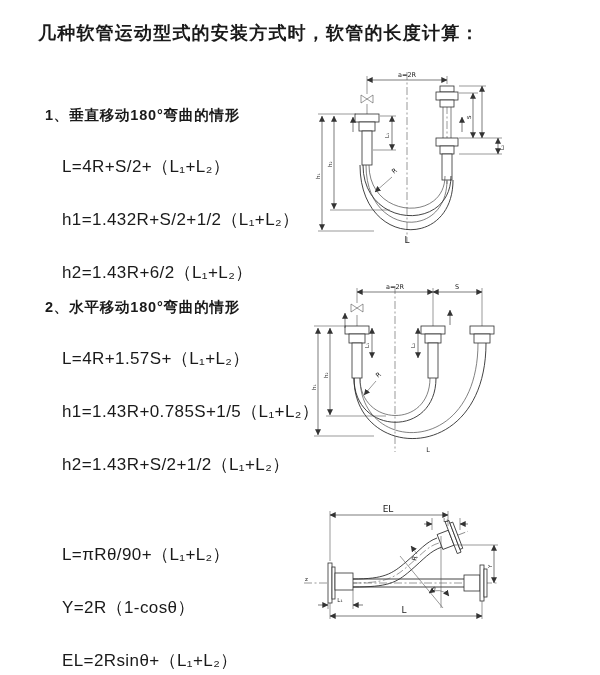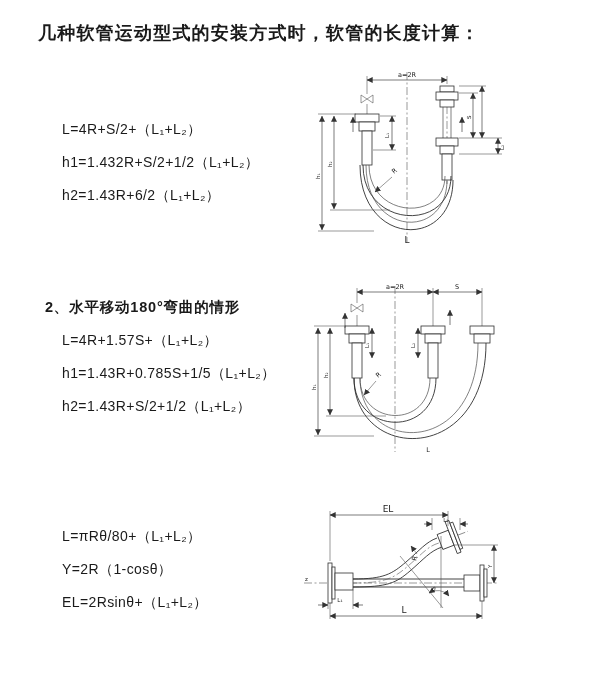--- a/index.html
+++ b/index.html
@@ -10,21 +10,21 @@
   }
   .title{
     position:absolute;left:38px;top:21px;margin:0;
     font-size:18px;font-weight:bold;letter-spacing:1.2px;
   }
   .sec{position:absolute;left:45px;}
   #sec1{top:106px}
   #sec2{top:298px}
   #sec3{top:513px}
   .sec-heading{font-size:14.5px;font-weight:bold;letter-spacing:0.8px;}
-  .formula{margin-left:17px;margin-top:15px;font-size:14px;letter-spacing:0.4px;}
+  .formula{margin-left:17px;margin-top:30px;font-size:17px;letter-spacing:0.4px;}
   .diag{position:absolute;}
   #svg1{left:312px;top:64px;}
   #svg2{left:306px;top:278px;}
   #svg3{left:296px;top:498px;}
   .thin{stroke:#555;stroke-width:0.6;fill:none}
   .dim{stroke:#444;stroke-width:0.7;fill:none}
   .hose{stroke:#2f2f2f;stroke-width:0.9;fill:none}
   .hose2{stroke:#4a4a4a;stroke-width:0.7;fill:none}
   .cl{stroke:#555;stroke-width:0.6;stroke-dasharray:8 2.5 2 2.5;fill:none}
   .part{stroke:#2f2f2f;stroke-width:0.8;fill:#ffffff}
@@ -33,34 +33,35 @@
   .dlabel-sm{font-family:"DejaVu Sans",sans-serif;font-size:5.5px;fill:#222}
 </style>
 </head>
 <body>
 
 <div>
 
   <h1 class="title">几种软管运动型式的安装方式时，软管的长度计算：</h1>
 
   <section class="sec" id="sec1">
+    <div class="sec-heading">1、垂直移动180°弯曲的情形</div>
     <div class="formula">L=4R+S/2+（L₁+L₂）</div>
     <div class="formula">h1=1.432R+S/2+1/2（L₁+L₂）</div>
     <div class="formula">h2=1.43R+6/2（L₁+L₂）</div>
   </section>
 
   <section class="sec" id="sec2">
     <div class="sec-heading">2、水平移动180°弯曲的情形</div>
     <div class="formula">L=4R+1.57S+（L₁+L₂）</div>
     <div class="formula">h1=1.43R+0.785S+1/5（L₁+L₂）</div>
     <div class="formula">h2=1.43R+S/2+1/2（L₁+L₂）</div>
   </section>
 
   <section class="sec" id="sec3">
-    <div class="formula">L=πRθ/80+（L₁+L₂）</div>
+    <div class="formula">L=πRθ/90+（L₁+L₂）</div>
     <div class="formula">Y=2R（1-cosθ）</div>
     <div class="formula">EL=2Rsinθ+（L₁+L₂）</div>
   </section>
 
   <svg id="svg1" class="diag" width="280" height="196" viewBox="0 0 280 196">
     <defs>
       <marker id="arrA" viewBox="0 0 10 10" refX="9.5" refY="5" markerWidth="6" markerHeight="6" markerUnits="userSpaceOnUse" orient="auto-start-reverse">
         <path d="M0,0L10,5L0,10z" fill="#333"></path>
       </marker>
       <pattern id="braidA" width="4" height="4" patternUnits="userSpaceOnUse">

